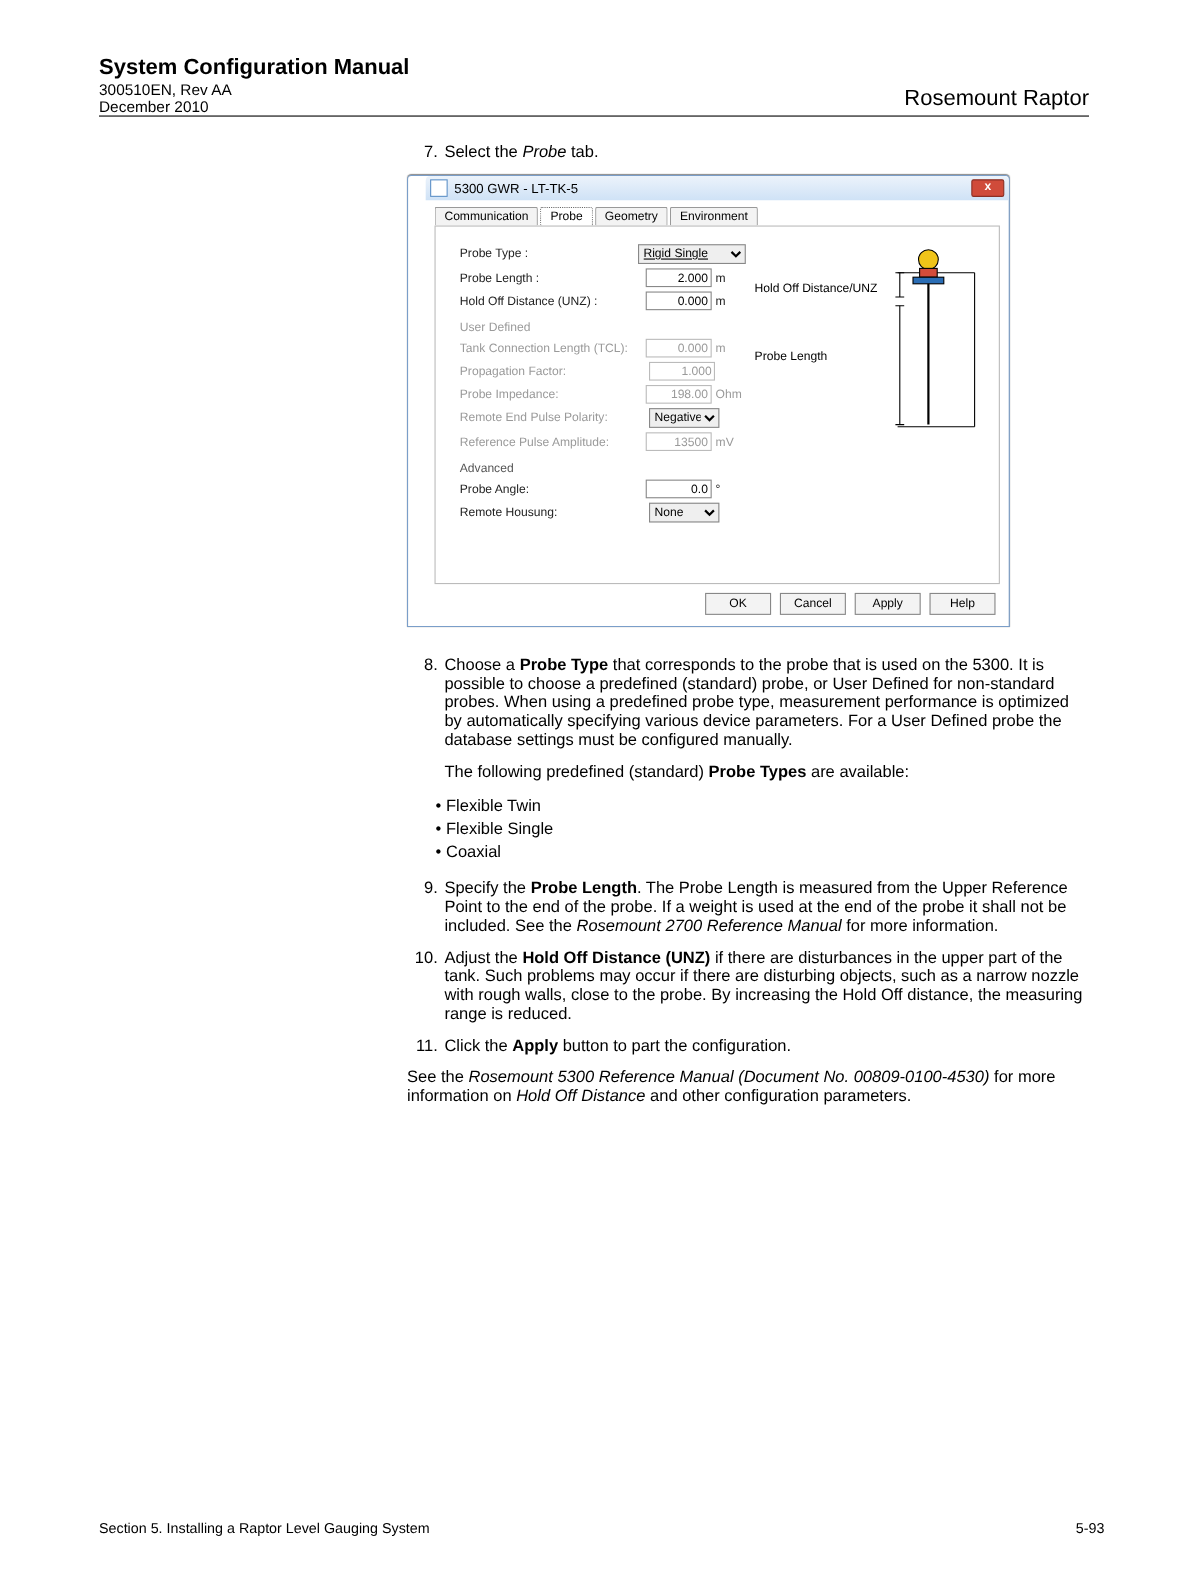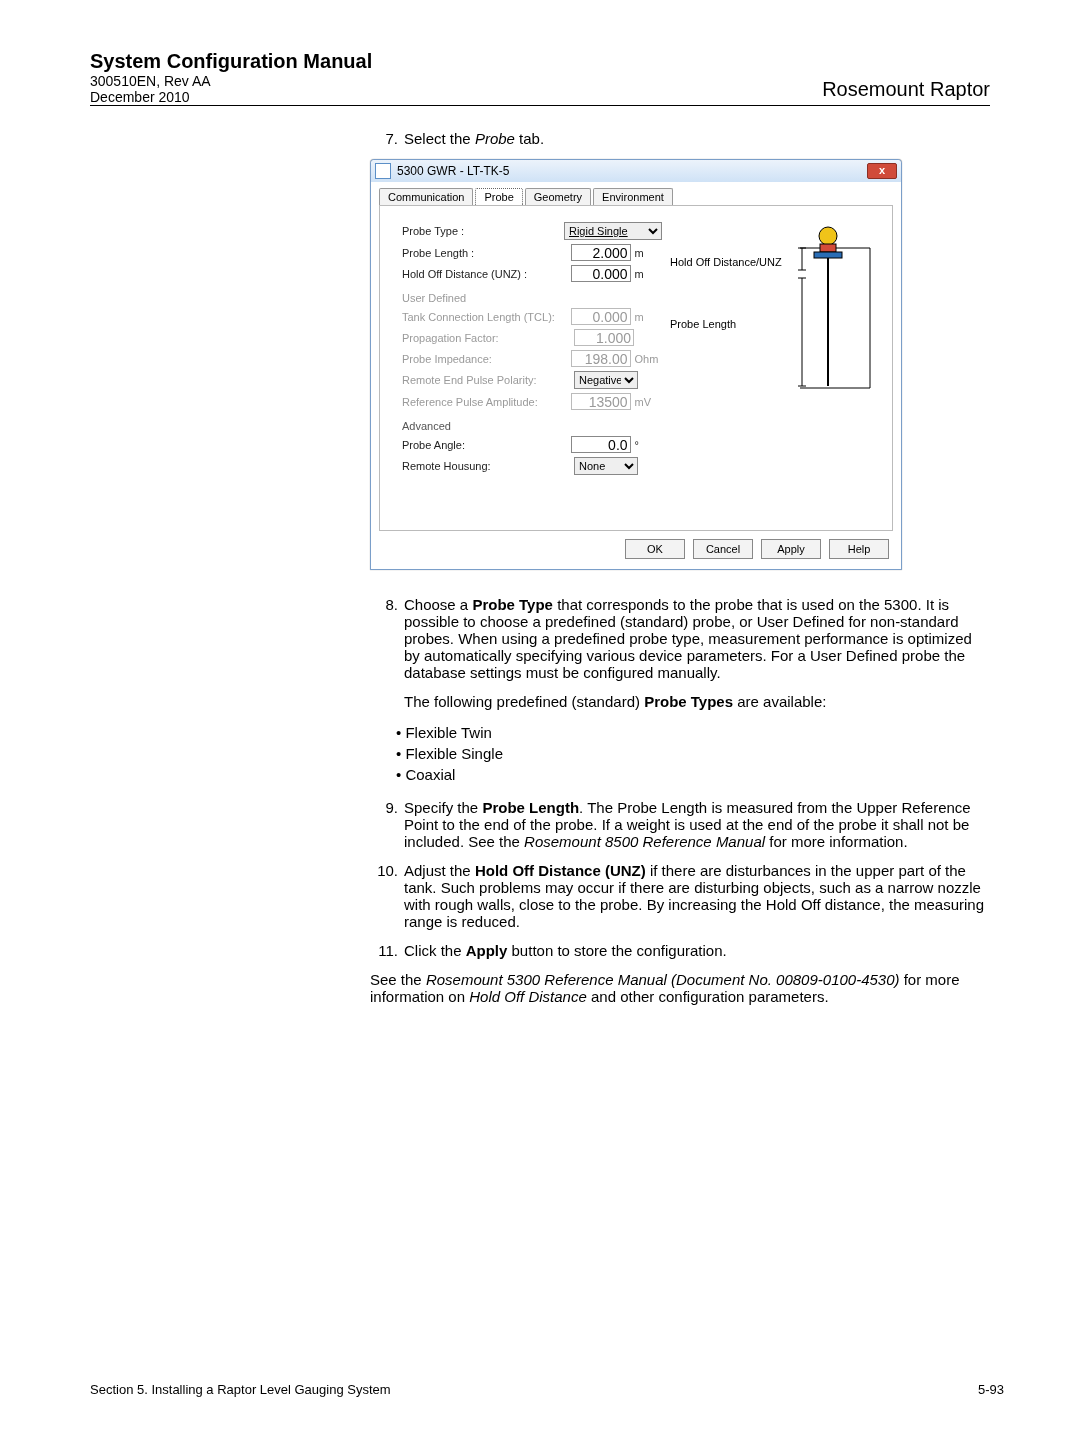--- a/index.html
+++ b/index.html
@@ -16,33 +16,33 @@
   .step .txt{flex:1;}
   .it{font-style:italic;}
   .b{font-weight:bold;}
   ul.bul{margin:8px 0 16px 26px;padding:0;list-style:none;font-size:15px;}
   ul.bul li::before{content:"•  ";}
   ul.bul li{margin:4px 0;}
   .para{font-size:15px;margin:8px 0 14px 0;}
   .footer{position:absolute;left:90px;right:76px;bottom:40px;font-size:13px;}
   .footer .pn{float:right;}
   
-  .dlg{border:1px solid #7a9ec9;border-radius:4px 4px 0 0;width:530px;margin:4px 0 26px 0;font-family:Tahoma,Arial,sans-serif;font-size:11px;color:#000;background:#fff;box-shadow:0 0 1px #888;}
+  .dlg{border:1px solid #7a9ec9;border-radius:4px 4px 0 0;width:530px;margin:4px 0 26px 0;font-family:Tahoma,Arial,sans-serif;font-size:11px;color:#000;background:#fff;box-shadow:0 0 1px #888;padding-left:16px;}
   .dlg .tb{background:linear-gradient(#ecf3fb,#cfe2f6);height:22px;border-radius:4px 4px 0 0;display:flex;align-items:center;padding:0 4px;font-size:12px;}
   .dlg .tb .ic{width:14px;height:14px;border:1px solid #5b8fc7;background:#fff;margin-right:6px;}
   .dlg .tb .cx{margin-left:auto;background:#d04b3a;color:#fff;border:1px solid #8b2f24;border-radius:2px;width:28px;height:14px;text-align:center;line-height:12px;font-weight:bold;font-size:11px;}
   .tabs{display:flex;align-items:flex-end;padding:6px 8px 0 8px;}
   .tab{border:1px solid #999;border-bottom:none;padding:2px 8px;margin-right:2px;font-size:11px;background:#f3f3f3;border-radius:2px 2px 0 0;}
   .tab.act{background:#fff;border:1px dotted #666;border-bottom:none;}
   .pane{border:1px solid #bbb;margin:0 8px 8px 8px;padding:12px 12px 12px 12px;position:relative;height:300px;}
   .lcol{position:absolute;left:22px;top:12px;width:260px;}
   .row{display:flex;align-items:center;margin:4px 0;font-size:11px;color:#222;}
   .row.dis{color:#9a9a9a;}
   .row .lbl{width:172px;}
-  .row input{width:54px;height:15px;font-size:14px;text-align:right;padding:0 2px;border:1px solid #888;}
+  .row input{width:54px;height:15px;font-size:11px;text-align:right;padding:0 2px;border:1px solid #888;}
   .row.dis input{color:#9a9a9a;border-color:#bbb;}
   .row select{font-size:11px;height:18px;border:1px solid #888;}
   .row .unit{margin-left:4px;width:28px;}
   .grp{margin-top:10px;}
   .grp .gl{font-size:11px;color:#555;margin-bottom:2px;}
   .grp.dis .gl{color:#9a9a9a;}
   .rcol{position:absolute;left:290px;top:12px;right:12px;bottom:12px;}
   .diag{position:relative;width:210px;height:180px;}
   .diag .lab{position:absolute;font-size:11px;}
   .btns{display:flex;justify-content:flex-end;gap:8px;padding:0 12px 10px 0;}
@@ -182,31 +182,31 @@
       <span>The following predefined (standard) </span><span class="b">Probe Types</span><span> are available:</span>
     </div>
     <ul class="bul">
       <li>Flexible Twin</li>
       <li>Flexible Single</li>
       <li>Coaxial</li>
     </ul>
 
     <div class="step">
       <span class="num">9.</span>
-      <span class="txt"><span>Specify the </span><span class="b">Probe Length</span><span>. The Probe Length is measured from the Upper Reference Point to the end of the probe. If a weight is used at the end of the probe it shall not be included. See the </span><span class="it">Rosemount 8500 Reference Manual</span><span> for more information.</span></span>
+      <span class="txt"><span>Specify the </span><span class="b">Probe Length</span><span>. The Probe Length is measured from the Upper Reference Point to the end of the probe. If a weight is used at the end of the probe it shall not be included. See the </span><span class="it">Rosemount 2700 Reference Manual</span><span> for more information.</span></span>
     </div>
 
     <div class="step">
       <span class="num">10.</span>
       <span class="txt"><span>Adjust the </span><span class="b">Hold Off Distance (UNZ)</span><span> if there are disturbances in the upper part of the tank. Such problems may occur if there are disturbing objects, such as a narrow nozzle with rough walls, close to the probe. By increasing the Hold Off distance, the measuring range is reduced.</span></span>
     </div>
 
     <div class="step">
       <span class="num">11.</span>
-      <span class="txt"><span>Click the </span><span class="b">Apply</span><span> button to store the configuration.</span></span>
+      <span class="txt"><span>Click the </span><span class="b">Apply</span><span> button to part the configuration.</span></span>
     </div>
 
     <div class="para">
       <span>See the </span><span class="it">Rosemount 5300 Reference Manual (Document No. 00809-0100-4530)</span><span> for more information on </span><span class="it">Hold Off Distance</span><span> and other configuration parameters.</span>
     </div>
 
   </div>
 
   <div class="footer">
     <span>Section 5. Installing a Raptor Level Gauging System</span>

